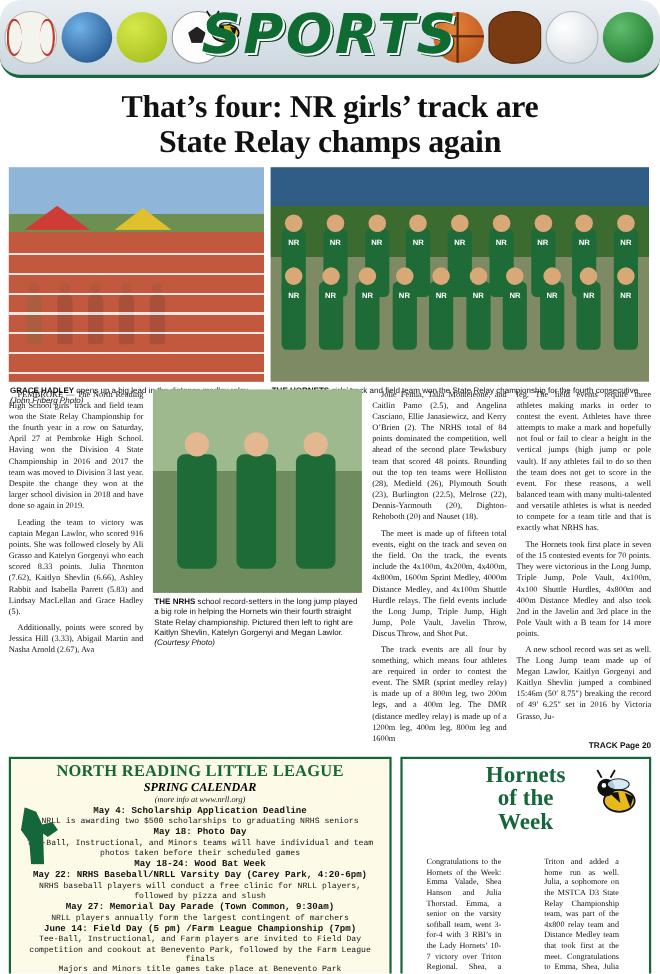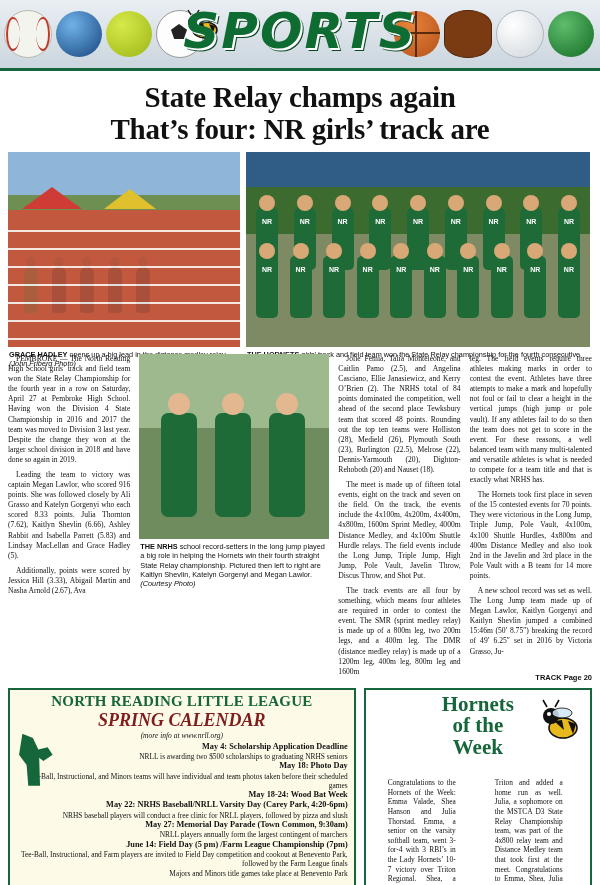--- a/index.html
+++ b/index.html
@@ -10,20 +10,21 @@
     color:#111;
   }
   .page{position:relative;width:600px;height:885px;}
 
   
   .masthead{
     position:relative;height:68px;width:600px;
     background:linear-gradient(#e9eef3,#ccd6de);
     border-bottom:3px solid #15663a;
     overflow:hidden;
+    border-radius:19px;
   }
   .mast-balls{position:absolute;inset:0;display:flex;align-items:center;}
   .ball{width:46px;height:46px;border-radius:50%;margin-left:4px;flex:none;position:relative;}
   .b-baseball{background:#f4f4ef;border:1px solid #b9b9ad;}
   .b-baseball:before,.b-baseball:after{content:"";position:absolute;top:6px;bottom:6px;width:12px;border:2px solid #c0392b;border-radius:50%;}
   .b-baseball:before{left:1px;border-right:none;}
   .b-baseball:after{right:1px;border-left:none;}
   .b-blue{background:radial-gradient(circle at 35% 30%,#6fb2e8,#17457e);}
   .b-tennis{background:radial-gradient(circle at 35% 30%,#d8e94a,#9cb617);}
   .b-soccer{background:#fdfdfd;border:1px solid #999;}
@@ -114,23 +115,23 @@
   
   .bottom{display:flex;gap:8px;padding:6px 8px 0;}
   .ll-box{
     width:350px;border:2px solid #15663a;background:#fdfbe8;position:relative;
     padding:4px 6px 6px;
   }
   .ll-title{
     text-align:center;font-family:"Liberation Serif", serif;font-weight:bold;
     color:#15663a;font-size:15px;line-height:1.05;letter-spacing:.2px;
   }
-  .ll-sub{text-align:center;font-weight:bold;font-size:18px;color:#7f1d1d;font-style:italic;}
+  .ll-sub{text-align:center;font-weight:bold;font-size:11px;color:#000000;font-style:italic;}
   .ll-more{text-align:center;font-size:7.5px;font-style:italic;margin-bottom:2px;}
-  .ll-item{font-size:7.4px;line-height:1.25;text-align:right;font-family:Liberation Serif, serif;}
+  .ll-item{font-size:7.4px;line-height:1.25;text-align:center;font-family:Liberation Mono, monospace;}
   .ll-item .hd{font-weight:bold;font-size:8.3px;}
   .ll-item .dt{font-size:7.4px;}
   .ll-logo{position:absolute;left:4px;top:44px;width:42px;height:52px;}
   .ll-logo .swing{width:100%;height:100%;background:#15663a;
      clip-path:polygon(20% 0,45% 8%,58% 30%,80% 26%,92% 40%,70% 52%,60% 46%,62% 100%,34% 100%,30% 60%,12% 40%);}
 
   
   .hw-box{width:224px;border:2px solid #15663a;background:#fff;position:relative;padding:4px 6px 6px;}
   .hw-title{
     text-align:center;font-family:"Liberation Serif",serif;font-weight:bold;
@@ -168,22 +169,22 @@
       <path d="M26 18 L32 20 L30 27 Z" fill="#111"></path>
       <circle cx="11" cy="16" r="6" fill="#111"></circle>
       <circle cx="9.5" cy="15" r="1.6" fill="#fff"></circle>
       <path d="M8 9 L5 4 M13 9 L16 4" stroke="#111" stroke-width="1.4" fill="none"></path>
       <ellipse cx="20" cy="13" rx="8" ry="4" fill="#cfe6f5" stroke="#111" stroke-width="1" opacity=".85"></ellipse>
     </svg>
     <div class="sports-word">SPORTS</div>
   </div>
 
   <div class="headline">
+    <div>That’s four: NR girls’ track are</div>
     <div>State Relay champs again</div>
-    <div>That’s four: NR girls’ track are</div>
   </div>
 
   <div class="photo-row">
     <div class="ph-left">
       <div class="photo track-photo">
         <div class="tent"></div>
           <div class="tent2"></div>
         <div class="runners">
           <div class="runner lead"></div>
           <div class="runner"></div>

